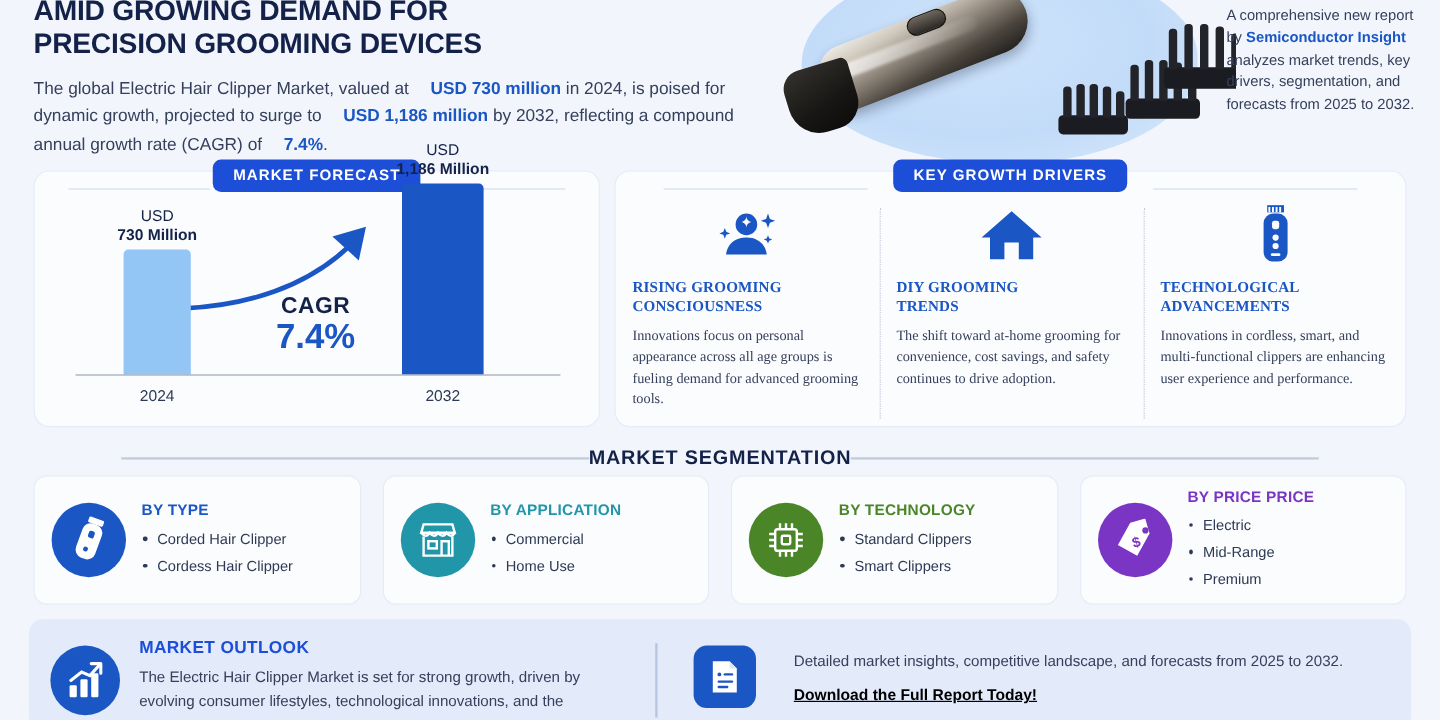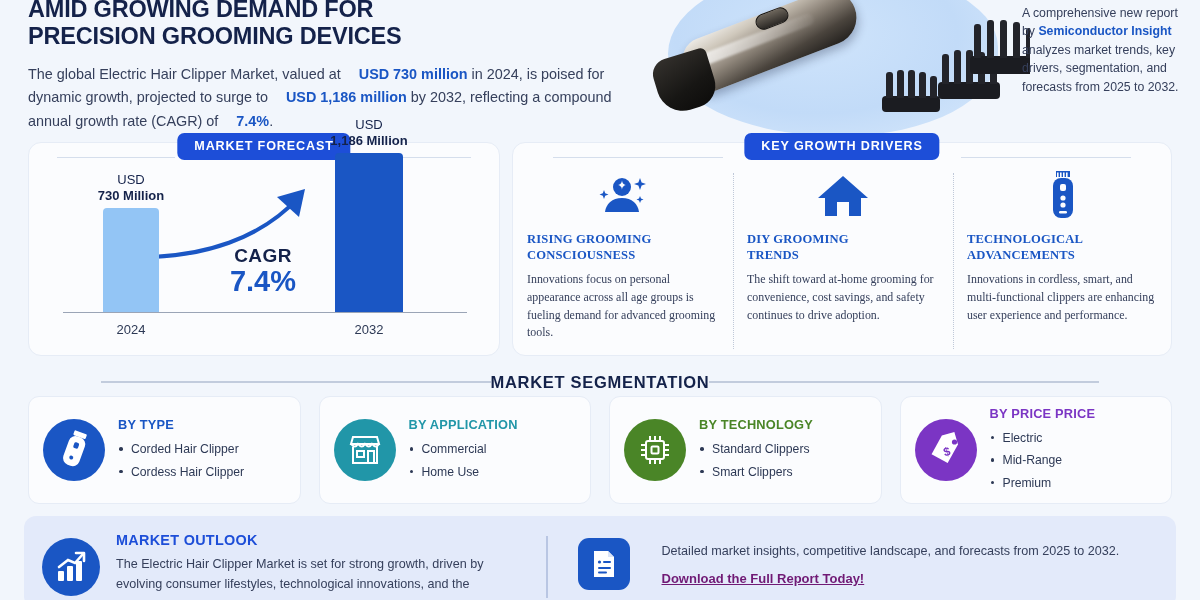--- a/index.html
+++ b/index.html
@@ -189,21 +189,21 @@
   }
   .ol-body { margin-top: 6px; font-size: 12.6px; line-height: 1.62; color: #36405c; }
   .ol-sep { width: 1.5px; background: #b9c6e3; height: 62px; margin: 4px 14px 0 14px; flex:none; }
   .cta { display: flex; align-items: center; gap: 32px; margin-top: 6px; }
   .cta-box {
     width: 52px; height: 52px; border-radius: 11px; background: #1a56c4; flex: none;
     display: flex; align-items: center; justify-content: center;
   }
   .cta-body { font-size: 12.6px; line-height: 1.62; color: #36405c; padding-top: 2px; }
   .cta-link {
-    display: block; margin-top: 7px; font-size: 13px; font-weight: 700; color: #701a75;
+    display: block; margin-top: 7px; font-size: 13px; font-weight: 700; color: #000000;
   }
 </style>
 </head>
 <body>
 
 <div class="hero">
 
   <div class="hero-left">
     <div class="headline">
       <div>AMID GROWING DEMAND FOR</div>

